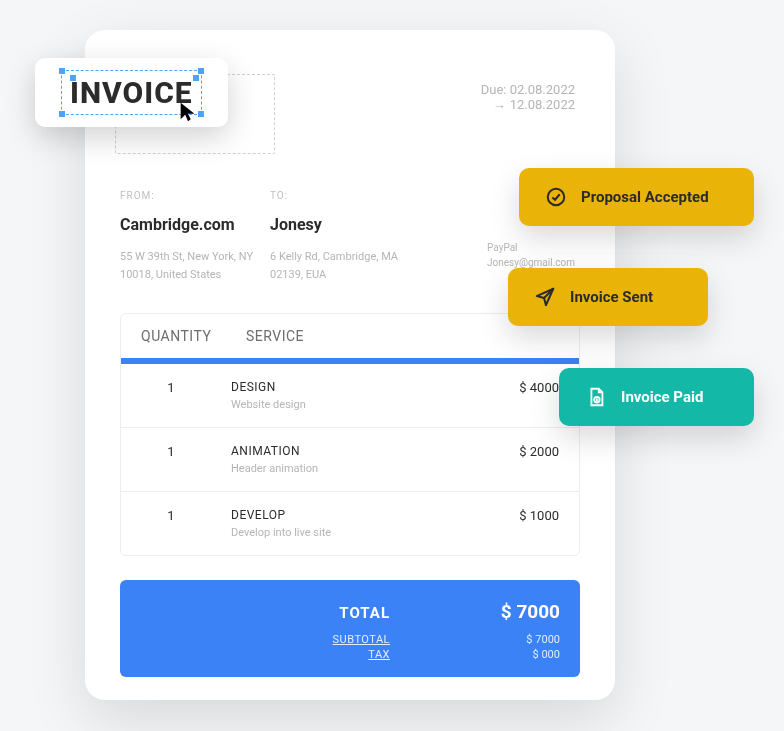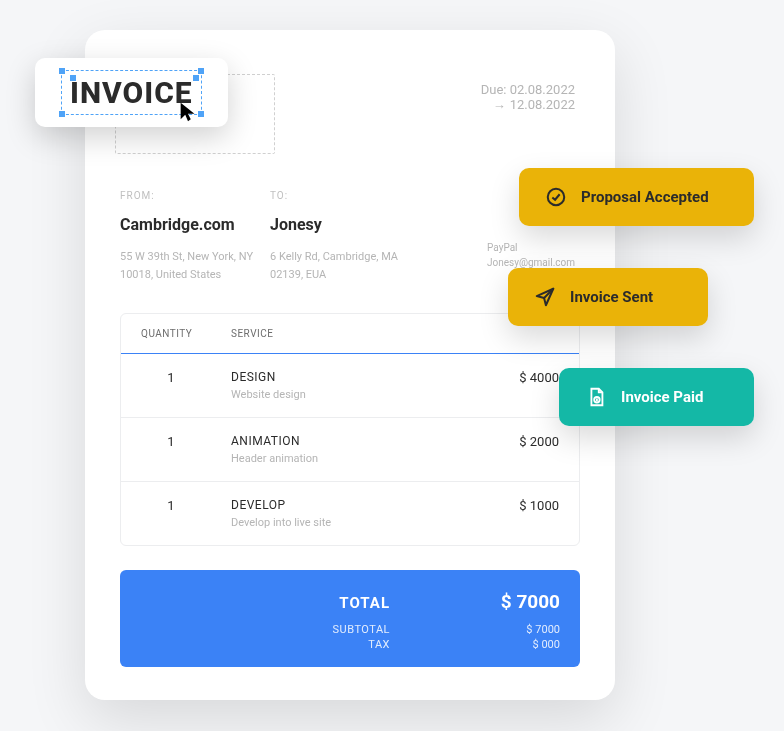--- a/index.html
+++ b/index.html
@@ -111,24 +111,25 @@
 }
 .table {
   margin-top: 30px;
   border: 1px solid #ecedef;
   border-radius: 6px;
   overflow: hidden;
 }
 .thead {
   display: flex;
   padding: 14px 20px;
-  font-size: 10px;
+  font-size: 14px;
   letter-spacing: 0.5px;
   color: #6d6d6d;
-  border-bottom: 1px solid #3b82f6;
+  border-bottom: 6px solid #3b82f6;
+  gap: 15px;
 }
 .col-qty { width: 90px; }
 .col-svc { flex: 1; }
 .col-amt { width: 90px; text-align: right; }
 .trow {
   display: flex;
   padding: 16px 20px;
   border-bottom: 1px solid #ecedef;
   align-items: flex-start;
 }
@@ -147,21 +148,21 @@
 .total-row {
   display: flex;
   justify-content: flex-end;
   gap: 80px;
   align-items: baseline;
 }
 .total-row.main { margin-bottom: 10px; }
 .total-label { font-size: 15px; font-weight: 700; letter-spacing: 1px; }
 .total-value { font-size: 19px; font-weight: 700; width: 90px; text-align: right; }
 .sub-row { display: flex; justify-content: flex-end; gap: 80px; font-size: 11px; opacity: 0.85; margin-top: 2px; }
-.sub-row .lbl { letter-spacing: 0.5px; }
+.sub-row .lbl { letter-spacing: 0.5px; text-decoration: underline; }
 .sub-row .val { width: 90px; text-align: right; }
 .status-chip {
   position: absolute;
   right: 30px;
   background: #eab308;
   border-radius: 10px;
   box-shadow: 0 12px 30px rgba(0,0,0,0.15);
   padding: 18px 26px;
   display: flex;
   align-items: center;

